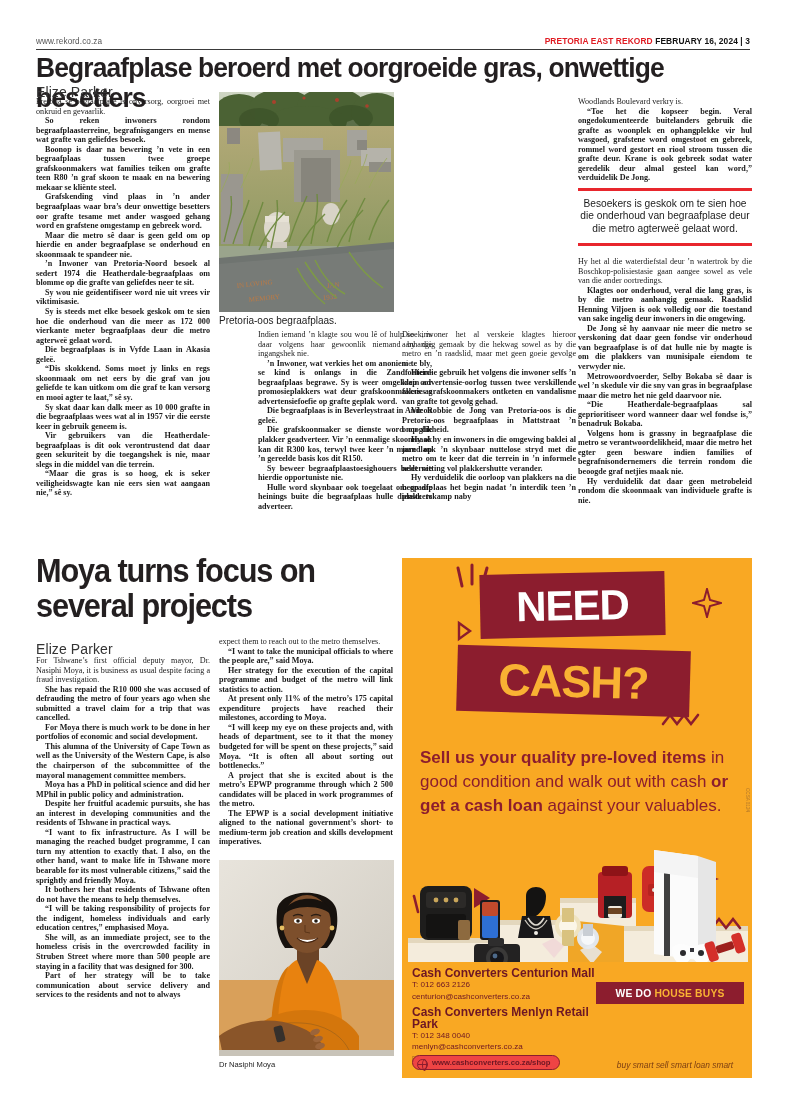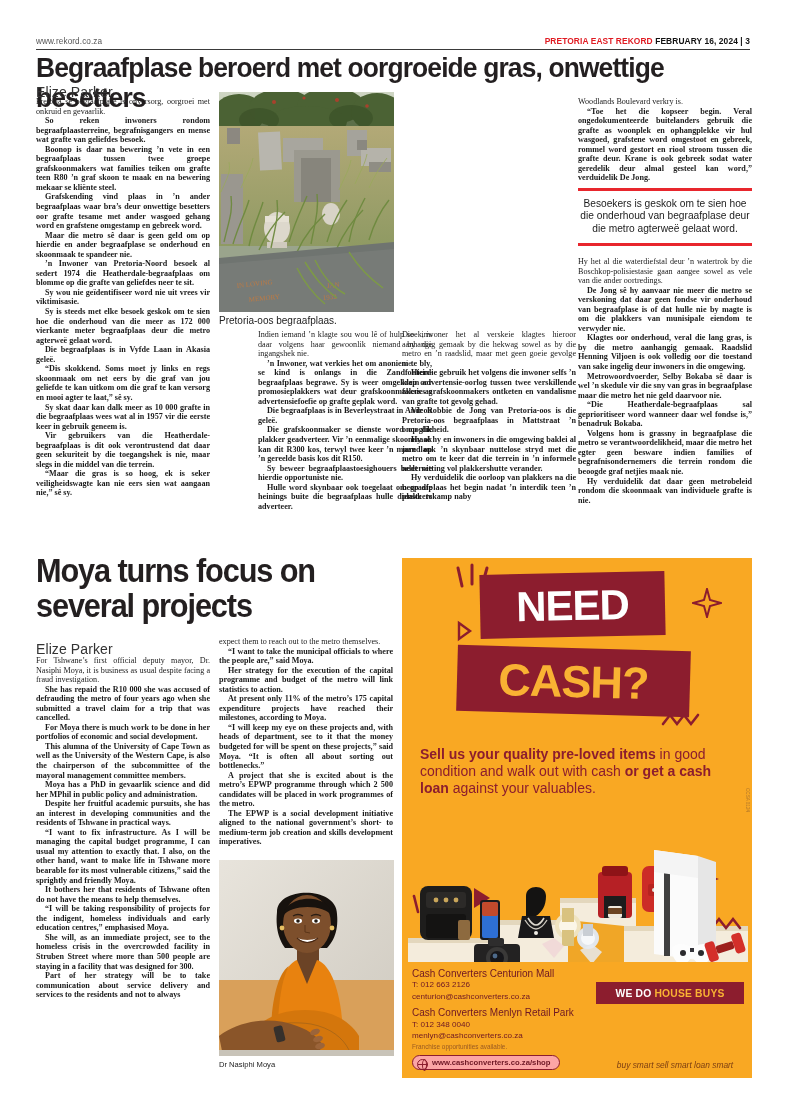--- a/index.html
+++ b/index.html
@@ -127,46 +127,46 @@
   .cash-txt {
     position:absolute; left:55px; top:95px; width:233px; height:58px;
     display:flex; align-items:center; justify-content:center;
     font-family:"Liberation Sans", sans-serif; font-weight:bold;
     font-size:45px; color:#f9b233; letter-spacing:-1px;
     transform:rotate(1.6deg);
   }
   .ad-sub {
     position:absolute; left:18px; top:188px; width:318px;
     font-family:"Liberation Sans", sans-serif;
-    font-size:14px; line-height:17px; color:#8c1d2e;
+    font-size:17px; line-height:24px; color:#8c1d2e;
   }
   .ad-sub b { font-weight:bold; }
 
   .deco { position:absolute; pointer-events:none; }
 
   
   .scene { position:absolute; left:0; top:262px; width:350px; height:160px; }
 
   
   .contact {
     position:absolute; left:0; top:404px; width:350px; height:116px; background:#f9a823;
   }
   .contact-txt {
     position:absolute; left:10px; top:6px; width:185px;
     font-family:"Liberation Sans", sans-serif; font-size:8.1px; line-height:11.4px; color:#6d1624;
   }
-  .contact-txt .store { font-weight:normal; font-size:10px; }
+  .contact-txt .store { font-weight:bold; font-size:12px; }
   .contact-txt .tiny { font-size:6.4px; color:#9a5a22; }
 
   .url-pill {
     position:absolute; left:10px; top:93px; height:15px; padding:0 9px 0 19px;
     border:1.2px solid #8c1d2e; border-radius:8px;
     display:flex; align-items:center;
     font-family:"Liberation Sans", sans-serif; font-weight:bold;
-    font-size:7.7px; color:#6d1624; background:#fca5a5;
+    font-size:7.7px; color:#6d1624; background:#ef4444;
   }
   .globe {
     position:absolute; left:4px; top:2.5px; width:11px; height:11px;
     border:1.1px solid #8c1d2e; border-radius:50%;
   }
   .globe:before {
     content:""; position:absolute; left:4px; top:-0.5px; width:3px; height:10px;
     border:1px solid #8c1d2e; border-radius:50%;
   }
   .globe:after {
@@ -349,39 +349,39 @@
     </div>
   <div class="col a1c4a" id="a1c4a">
       <p class="noind">Woodlands Boulevard verkry is.</p>
       <p>“Toe het die kopseer begin. Veral ongedokumenteerde buitelanders gebruik die grafte as woonplek en ophangplekke vir hul wasgoed, grafstene word omgestoot en gebreek, rommel word gestort en riool stroom tussen die grafte deur. Krane is ook gebreek sodat water geredelik deur almal gesteel kan word,” verduidelik De Jong.</p>
     </div>
 
   <div class="pull">Besoekers is geskok om te sien hoe die onderhoud van begraafplase deur die metro agterweë gelaat word.</div>
 
   <div class="col a1c4b" id="a1c4b">
       <p class="noind">Hy het al die waterdiefstal deur ’n watertrok by die Boschkop-polisiestasie gaan aangee sowel as vele van die ander oortredings.</p>
+      <p>Klagtes oor onderhoud, veral die lang gras, is by die metro aanhangig gemaak. Raadslid Henning Viljoen is ook volledig oor die toestand van sake ingelig deur inwoners in die omgewing.</p>
       <p>De Jong sê hy aanvaar nie meer die metro se verskoning dat daar geen fondse vir onderhoud van begraafplase is of dat hulle nie by magte is om die plakkers van munisipale eiendom te verwyder nie.</p>
-      <p>Klagtes oor onderhoud, veral die lang gras, is by die metro aanhangig gemaak. Raadslid Henning Viljoen is ook volledig oor die toestand van sake ingelig deur inwoners in die omgewing.</p>
       <p>Metrowoordvoerder, Selby Bokaba sê daar is wel ’n skedule vir die sny van gras in begraafplase maar die metro het nie geld daarvoor nie.</p>
       <p>“Die Heatherdale-begraafplaas sal geprioritiseer word wanneer daar wel fondse is,” benadruk Bokaba.</p>
       <p>Volgens hom is grassny in begraafplase die metro se verantwoordelikheid, maar die metro het egter geen besware indien families of begrafnisondernemers die terrein rondom die beoogde graf netjies maak nie.</p>
       <p>Hy verduidelik dat daar geen metrobeleid rondom die skoonmaak van individuele grafte is nie.</p>
     </div>
 
   <div class="head2">Moya turns focus on several projects</div>
   <div class="byline byl2">Elize Parker</div>
 
   <div class="col a2c1" id="a2c1">
       <p class="noind">For Tshwane’s first official deputy mayor, Dr. Nasiphi Moya, it is business as usual despite facing a fraud investigation.</p>
       <p>She has repaid the R10 000 she was accused of defrauding the metro of four years ago when she submitted a travel claim for a trip that was cancelled.</p>
       <p>For Moya there is much work to be done in her portfolios of economic and social development.</p>
       <p>This alumna of the University of Cape Town as well as the University of the Western Cape, is also the chairperson of the subcommittee of the mayoral management committee members.</p>
-      <p>Moya has a PhD in gevaarlik science and did her MPhil in public policy and administration.</p>
+      <p>Moya has a PhD in political science and did her MPhil in public policy and administration.</p>
       <p>Despite her fruitful academic pursuits, she has an interest in developing communities and the residents of Tshwane in practical ways.</p>
-      <p>“I want to fix infrastructure. As I will be managing the capital budget programme, I can usual my attention to exactly that. I also, on the other hand, want to make life in Tshwane more bearable for its most vulnerable citizens,” said the sprightly and friendly Moya.</p>
+      <p>“I want to fix infrastructure. As I will be managing the reached budget programme, I can turn my attention to exactly that. I also, on the other hand, want to make life in Tshwane more bearable for its most vulnerable citizens,” said the sprightly and friendly Moya.</p>
       <p>It bothers her that residents of Tshwane often do not have the means to help themselves.</p>
       <p>“I will be taking responsibility of projects for the indigent, homeless individuals and early education centres,” emphasised Moya.</p>
       <p>She will, as an immediate project, see to the homeless crisis in the overcrowded facility in Struben Street where more than 500 people are staying in a facility that was designed for 300.</p>
       <p>Part of her strategy will be to take communication about service delivery and services to the residents and not to always</p>
     </div>
   <div class="col a2c2" id="a2c2">
       <p class="noind">expect them to reach out to the metro themselves.</p>
       <p>“I want to take the municipal officials to where the people are,” said Moya.</p>
       <p>Her strategy for the execution of the capital programme and budget of the metro will link statistics to action.</p>
       <p>At present only 11% of the metro’s 175 capital expenditure projects have reached their milestones, according to Moya.</p>

